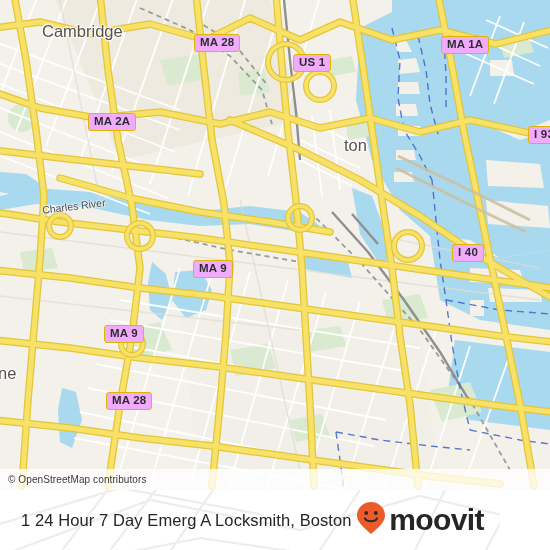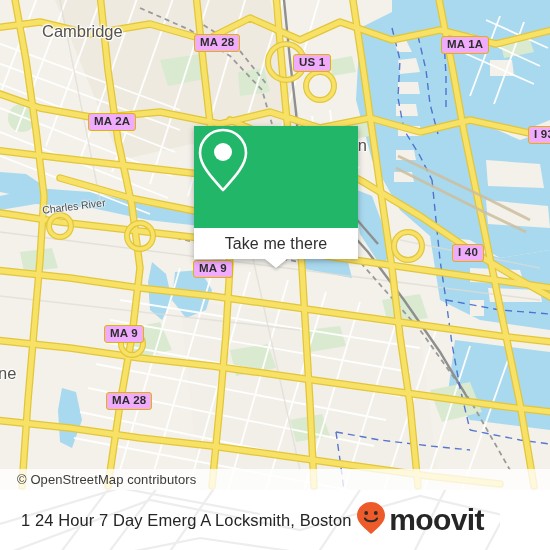--- a/index.html
+++ b/index.html
@@ -14,21 +14,21 @@
   .map{position:absolute;left:0;top:0;width:550px;height:490px;overflow:hidden;background:#efece3;}
   .map svg{position:absolute;left:0;top:0;display:block;}
 
   
   .attrib{
     position:absolute;left:0;bottom:0;width:550px;height:21px;
     background:rgba(255,255,255,0.78);
     display:flex;align-items:center;
   }
   .attrib span{
-    font-size:13px;color:#3a3a3a;padding-left:17px;letter-spacing:0.1px;
+    font-size:10px;color:#3a3a3a;padding-left:8px;letter-spacing:0.1px;
   }
 
   
   .shield{
     position:absolute;
     background:#f0abfc;
     border:1.4px solid #e0b400;
     border-radius:3px;
     color:#2d2d2d;
     font-size:11.5px;
@@ -330,34 +330,20 @@
     <div class="shield" style="left:194px;top:34px;">MA 28</div>
     <div class="shield" style="left:293px;top:54px;">US 1</div>
     <div class="shield" style="left:441px;top:36px;">MA 1A</div>
     <div class="shield" style="left:88px;top:113px;">MA 2A</div>
     <div class="shield" style="left:528px;top:126px;">I 93</div>
     <div class="shield" style="left:193px;top:260px;">MA 9</div>
     <div class="shield" style="left:452px;top:244px;">I 40</div>
     <div class="shield" style="left:104px;top:325px;">MA 9</div>
     <div class="shield" style="left:106px;top:392px;">MA 28</div>
 
-    <div class="card">
-      <div class="card-top">
-        <span>
-          <svg width="58" height="68" viewBox="0 0 58 68">
-            <path d="M29 4 C16.3 4 6 14.3 6 27 C6 40 20 54 29 64 C38 54 52 40 52 27 C52 14.3 41.7 4 29 4 Z" fill="none" stroke="#ffffff" stroke-width="2.6" stroke-linejoin="round"></path>
-            <circle cx="29" cy="26" r="9" fill="#ffffff"></circle>
-          </svg>
-        </span>
-      </div>
-      <div class="card-bottom">
-        <span>Take me there</span>
-      </div>
-      <div class="card-tail"></div>
-    </div>
 
     <div class="attrib">
       <span>© OpenStreetMap contributors</span>
     </div>
   </div>
 
   <div class="footer">
     <svg class="fbg" width="550" height="120" viewBox="0 0 550 120">
       <g stroke="#ededed" stroke-width="2.2" fill="none">
         <path d="M40 120 L130 0"></path>

